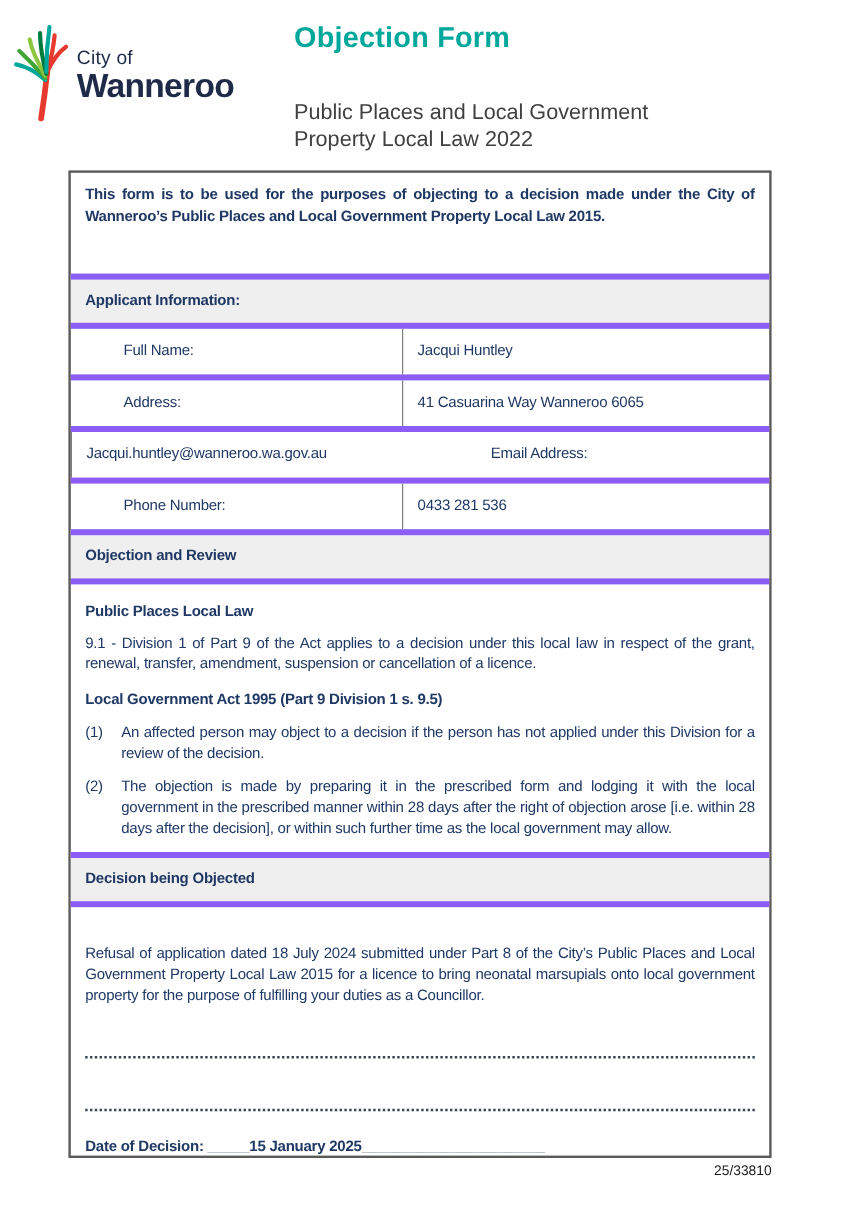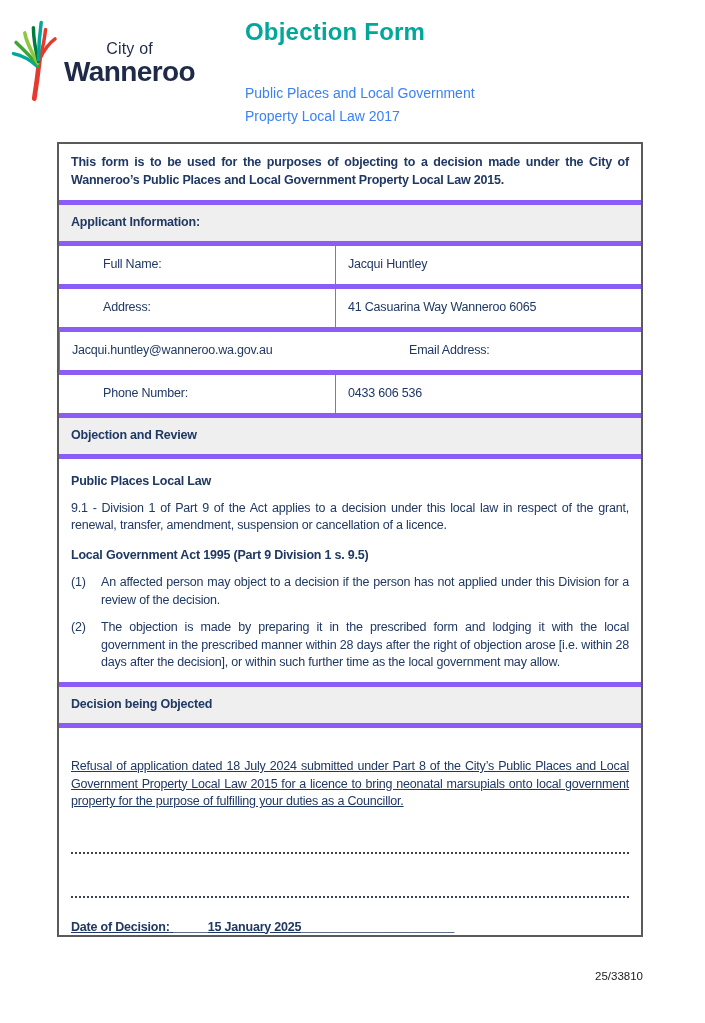--- a/index.html
+++ b/index.html
@@ -7,54 +7,54 @@
   body {
     width: 705px; height: 1023px;
     position: relative;
     font-family: "Liberation Sans", sans-serif;
     color: #1F3864;
     overflow: hidden;
   }
 
   
   .header { position: absolute; top: 10px; left: 10px; right: 10px; display: flex; }
-  .logo { width: 235px; display: flex; align-items: flex-start; text-align: center; }
+  .logo { width: 235px; display: flex; align-items: flex-start; }
   .logo svg { display: block; margin-top: 4px; }
   .logo-text { margin-top: 30px; margin-left: 2px; color: #1E2A47; }
   .logo-line1 { font-size: 16px; letter-spacing: 0.2px; line-height: 17px; }
   .logo-line2 { font-size: 28px; font-weight: bold; letter-spacing: -0.6px; line-height: 30px; }
   .titles { flex: 1; text-align: left; padding-top: 8px; }
   .doc-title { font-size: 24px; font-weight: bold; color: #00A79B; letter-spacing: 0.2px; }
-  .doc-subtitle { margin-top: 36px; font-size: 14px; color: #3b82f6; line-height: 23px; }
+  .doc-subtitle { margin-top: 36px; font-size: 18px; color: #404040; line-height: 23px; }
 
   
   .ftable {
     position: absolute; top: 142px; left: 57px; width: 586px;
     border: 2px solid #5A5A5A;
     font-size: 12.5px; letter-spacing: -0.2px; line-height: 17.5px;
   }
   .row { border-top: 5px solid #8b5cf6; }
   .row:first-child { border-top: none; }
 
-  .intro-row { height: 56px; padding: 10px 12px 0 12px; }
+  .intro-row { height: 84px; padding: 10px 12px 0 12px; }
   .intro-row p { font-weight: bold; text-align: justify; }
 
   .sec-hdr {
     height: 41px; background: #EFEFEF; font-weight: bold;
     display: flex; align-items: center; padding: 0 12px;
   }
 
   .field-row { height: 43px; display: flex; }
   .cell { display: flex; align-items: center; padding: 0 12px; }
   .cell.label { width: 276px; padding-left: 44px; }
   .cell.value { flex: 1; border-left: 1px solid #7F7F7F; }
 
   .body-cell { padding: 0 12px; }
   .objection-body { height: 228px; padding-top: 2px; }
-  .decision-body { height: 212px; text-decoration: underline; }
+  .decision-body { height: 212px; }
 
   .law-heading { font-weight: bold; margin-top: 12px; }
   .law-para { margin-top: 9px; text-align: justify; }
   .num-item { display: flex; margin-top: 10px; }
   .num-item .num { width: 30px; flex: 0 0 30px; }
   .num-item .itext { flex: 1; text-align: justify; }
 
   .decision-para { margin-top: 30px; text-align: justify; }
   .dotted-line { border-bottom: 2px dotted #3B4250; height: 0; }
   .dotted-1 { margin-top: 41px; }
@@ -88,21 +88,21 @@
     </span>
     <div class="logo-text">
       <div class="logo-line1">City of</div>
       <div class="logo-line2">Wanneroo</div>
     </div>
   </div>
   <div class="titles">
     <div class="doc-title">Objection Form</div>
     <div class="doc-subtitle">
       <div>Public Places and Local Government</div>
-      <div>Property Local Law 2017</div>
+      <div>Property Local Law 2022</div>
     </div>
   </div>
 </div>
 
 <div class="ftable">
 
   <div class="row intro-row">
     <p>This form is to be used for the purposes of objecting to a decision made under the City of Wanneroo’s Public Places and Local Government Property Local Law 2015.</p>
   </div>
 
@@ -115,21 +115,21 @@
   <div class="row field-row">
     <div class="cell label">Address:</div>
     <div class="cell value">41 Casuarina Way Wanneroo 6065</div>
   </div>
   <div class="row field-row">
     <div class="cell value">Jacqui.huntley@wanneroo.wa.gov.au</div>
     <div class="cell label">Email Address:</div>
   </div>
   <div class="row field-row">
     <div class="cell label">Phone Number:</div>
-    <div class="cell value">0433 606 536</div>
+    <div class="cell value">0433 281 536</div>
   </div>
 
   <div class="row sec-hdr">Objection and Review</div>
 
   <div class="row body-cell objection-body">
     <div class="law-heading">Public Places Local Law</div>
     <p class="law-para">9.1 - Division 1 of Part 9 of the Act applies to a decision under this local law in respect of the grant, renewal, transfer, amendment, suspension or cancellation of a licence.</p>
     <div class="law-heading">Local Government Act 1995 (Part 9 Division 1 s. 9.5)</div>
     <div class="num-item">
       <span class="num">(1)</span>

